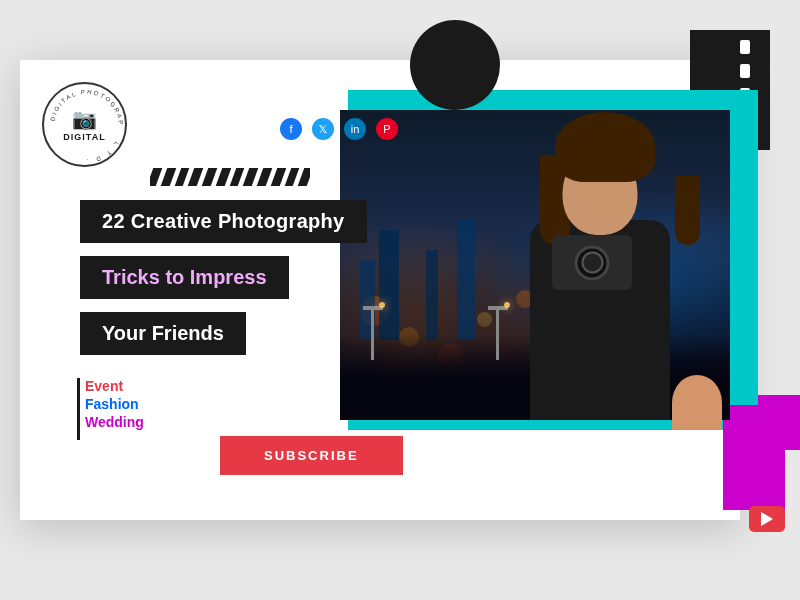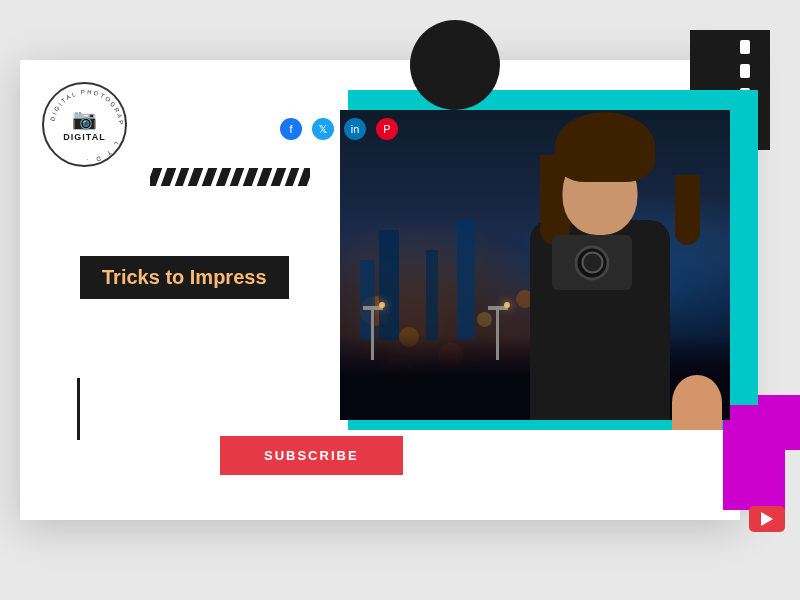--- a/index.html
+++ b/index.html
@@ -307,21 +307,21 @@
 
     .title-box-2 {
       position: absolute;
       top: 196px;
       left: 60px;
       background: #1a1a1a;
       padding: 10px 22px;
       z-index: 6;
     }
     .title-box-2 span {
-      color: #fdba74;
+      color: #f0abfc;
       font-size: 20px;
       font-weight: 700;
       white-space: nowrap;
     }
 
     .title-box-3 {
       position: absolute;
       top: 252px;
       left: 60px;
       background: #1a1a1a;
@@ -556,28 +556,39 @@
         <div class="stripe"></div>
         <div class="stripe"></div>
         <div class="stripe"></div>
         <div class="stripe"></div>
         <div class="stripe"></div>
         <div class="stripe"></div>
         <div class="stripe"></div>
       </div>
     </div>
 
+    <div class="title-box-1">
+      <span>22 Creative Photography</span>
+    </div>
 
     <div class="title-box-2">
       <span>Tricks to Impress</span>
     </div>
 
+    <div class="title-box-3">
+      <span>Your Friends</span>
+    </div>
 
     <div class="vert-line"></div>
 
+    <div class="categories">
+      <span class="cat-event">Event</span>
+      <span class="cat-fashion">Fashion</span>
+      <span class="cat-wedding">Wedding</span>
+    </div>
 
     <button class="subscribe-btn">SUBSCRIBE</button>
 
   </div>
 
   <div class="deco-black-bottom" style="position:absolute;bottom:40px;right:5px;width:50px;height:80px;background:#1a1a1a;z-index:0;"></div>
   <div class="deco-magenta" style="position:absolute;bottom:30px;right:-5px;width:62px;height:105px;background:#cc00cc;z-index:1;"></div>
   <div class="deco-magenta-small" style="position:absolute;bottom:90px;right:-20px;width:48px;height:55px;background:#cc00cc;z-index:0;"></div>
 
   <div class="yt-icon" style="position:absolute;bottom:8px;right:-5px;z-index:10;">

